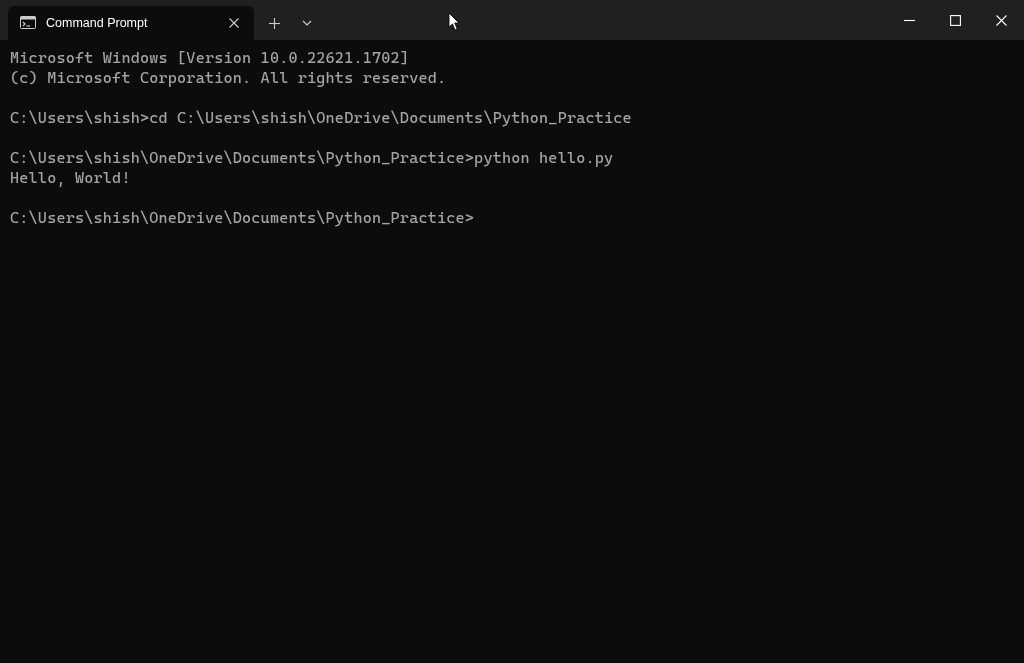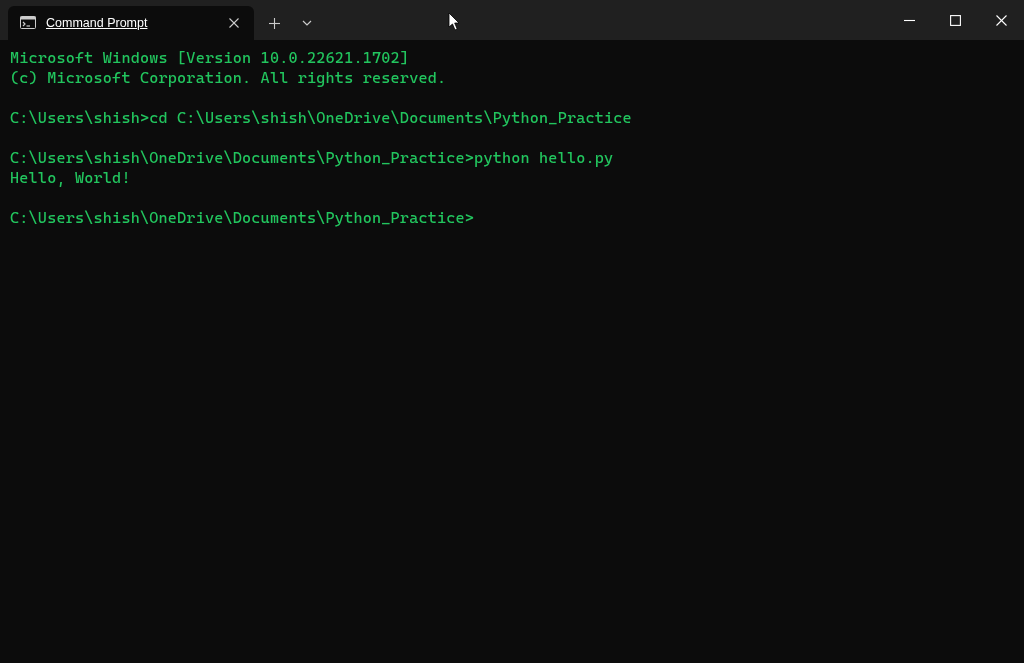--- a/index.html
+++ b/index.html
@@ -44,21 +44,20 @@
       align-items: center;
       justify-content: center;
       flex-shrink: 0;
     }
     .tab-icon svg { display:block; }
     .tab-title {
       flex: 1;
       white-space: nowrap;
       overflow: hidden;
       text-overflow: ellipsis;
-      text-decoration: underline;
     }
     .tab-close {
       width: 20px;
       height: 20px;
       display: flex;
       align-items: center;
       justify-content: center;
       color: #cccccc;
       border-radius: 3px;
     }
@@ -86,21 +85,21 @@
     }
     .win-btn {
       width: 46px;
       display: flex;
       align-items: center;
       justify-content: center;
       color: #ffffff;
     }
     .terminal {
       padding: 8px 10px 10px 10px;
-      color: #22c55e;
+      color: #a3a3a3;
       font-size: 15.5px;
       line-height: 20px;
       letter-spacing: 0.2px;
       white-space: pre;
       font-family: Consolas, 'Cascadia Mono', 'Courier New', monospace;
     }
     .cursor-pointer {
       position: absolute;
       left: 448px;
       top: 12px;

